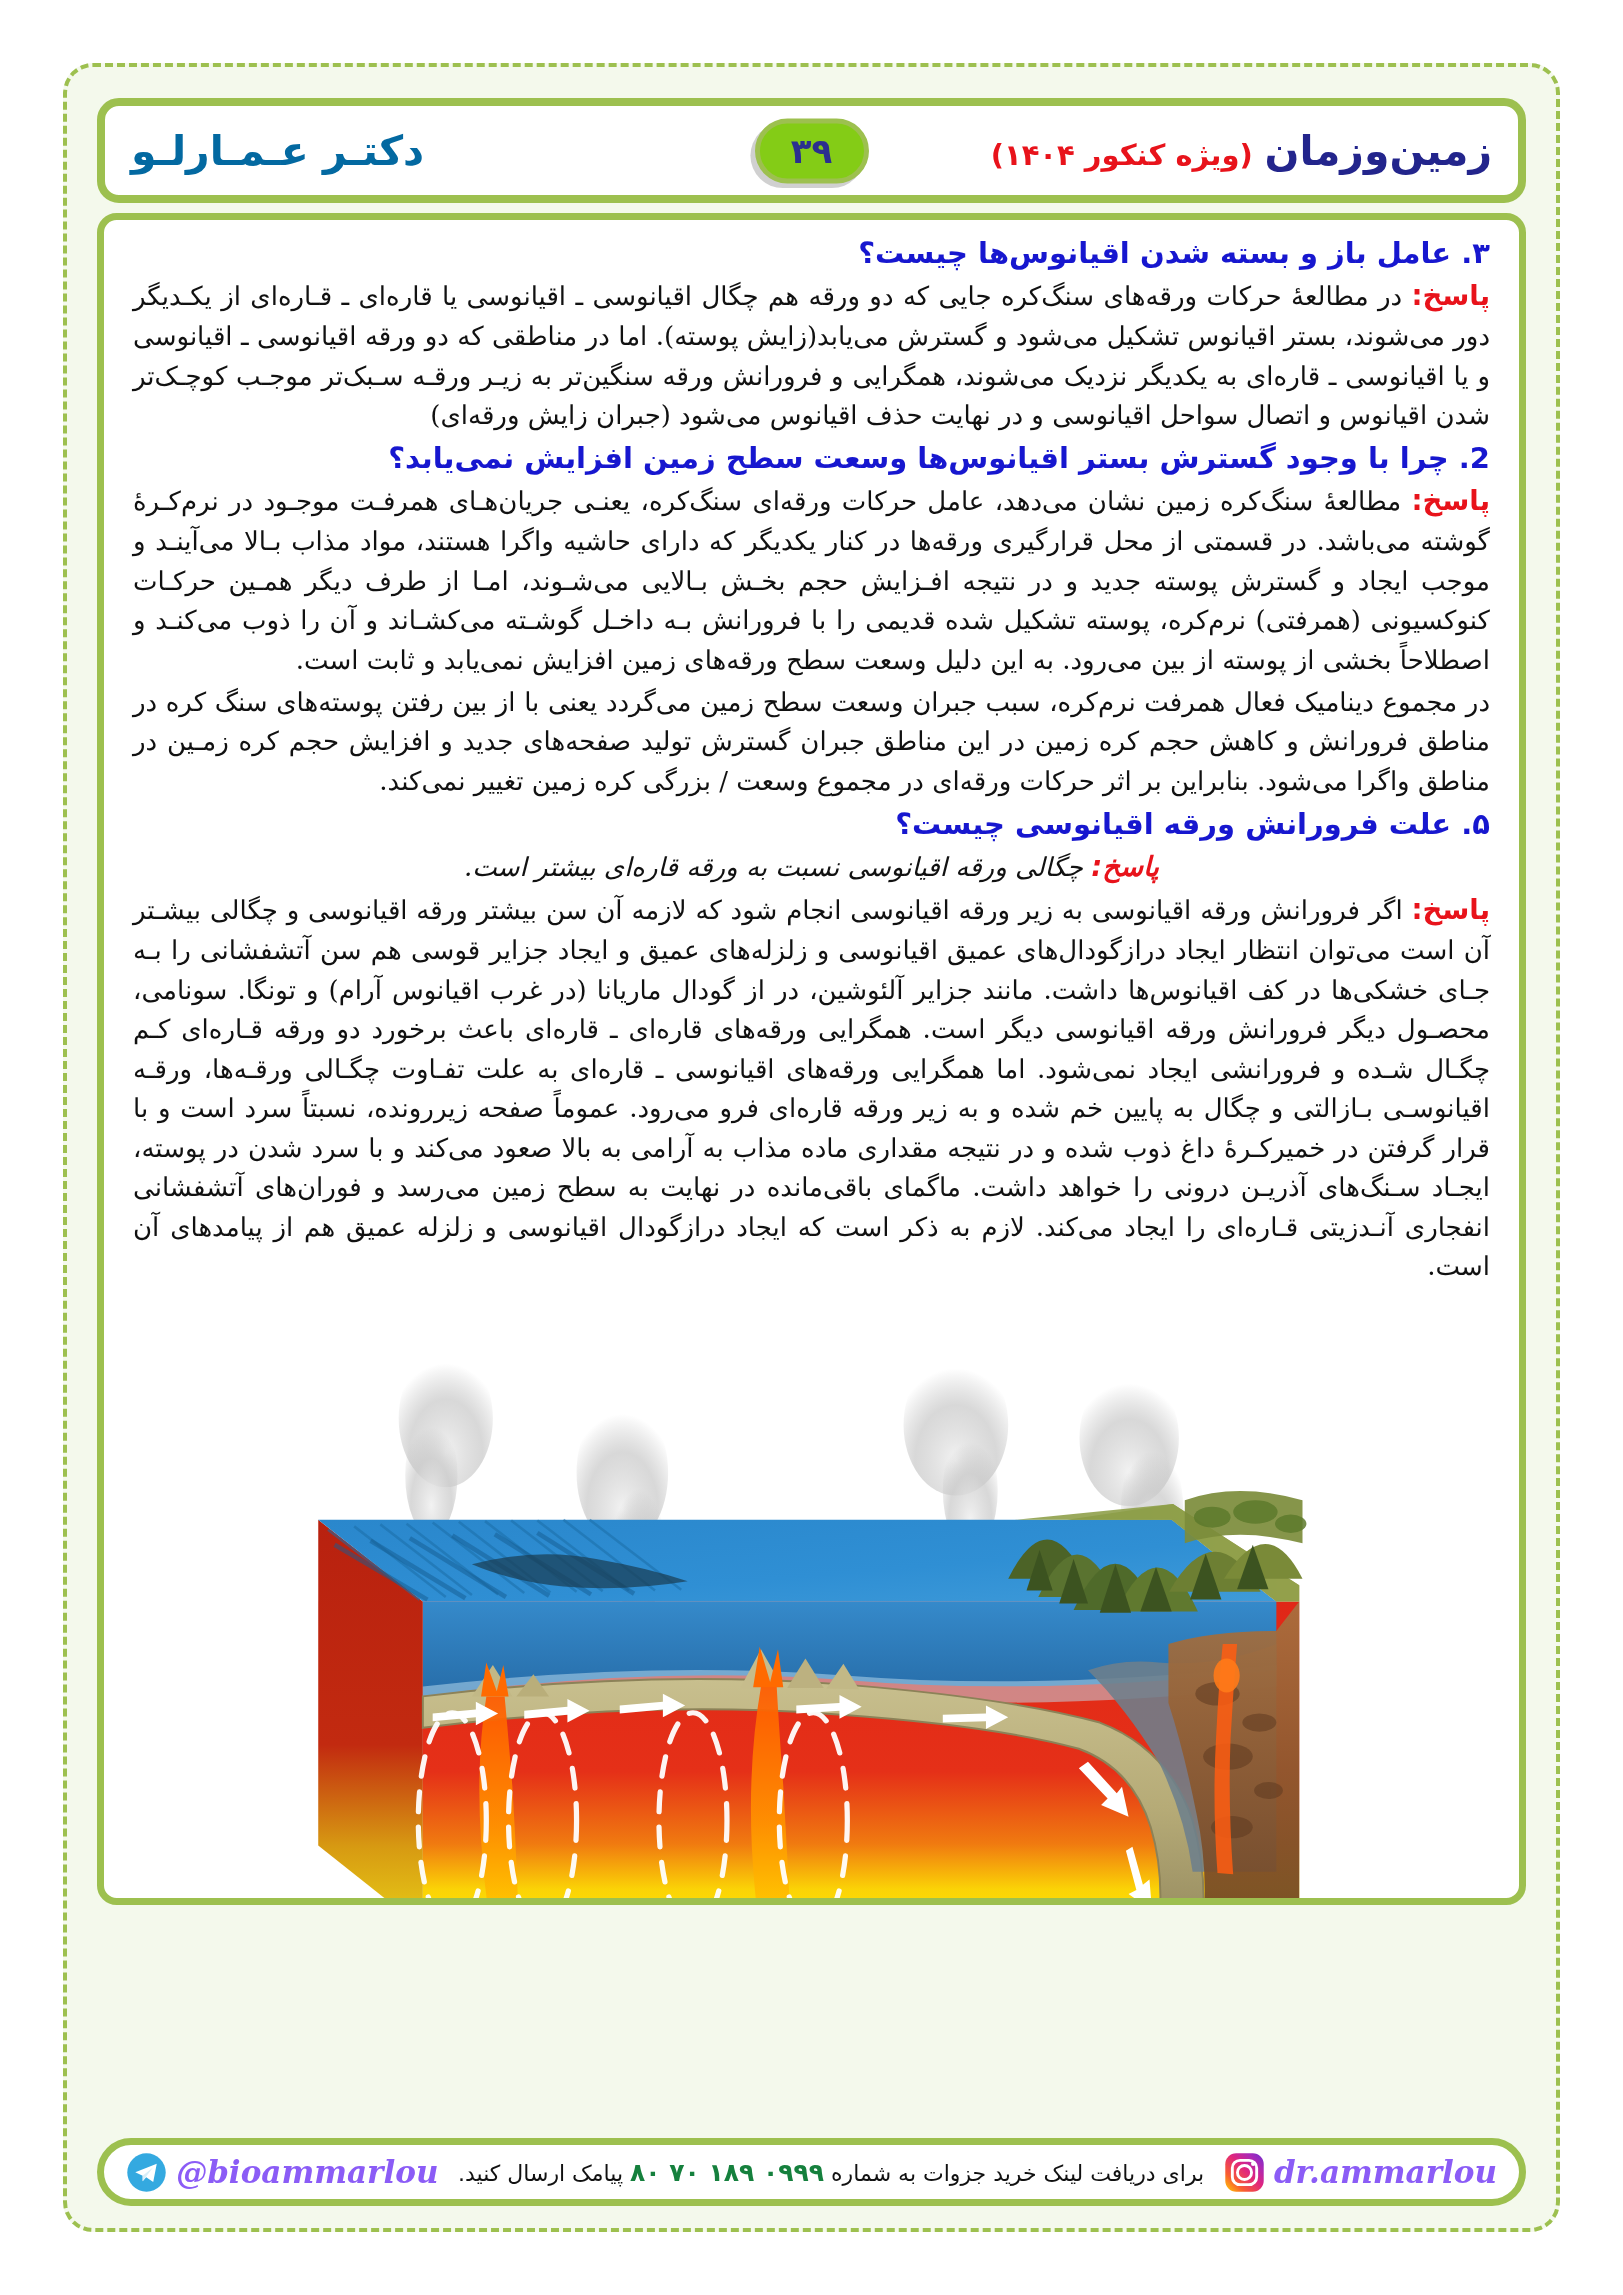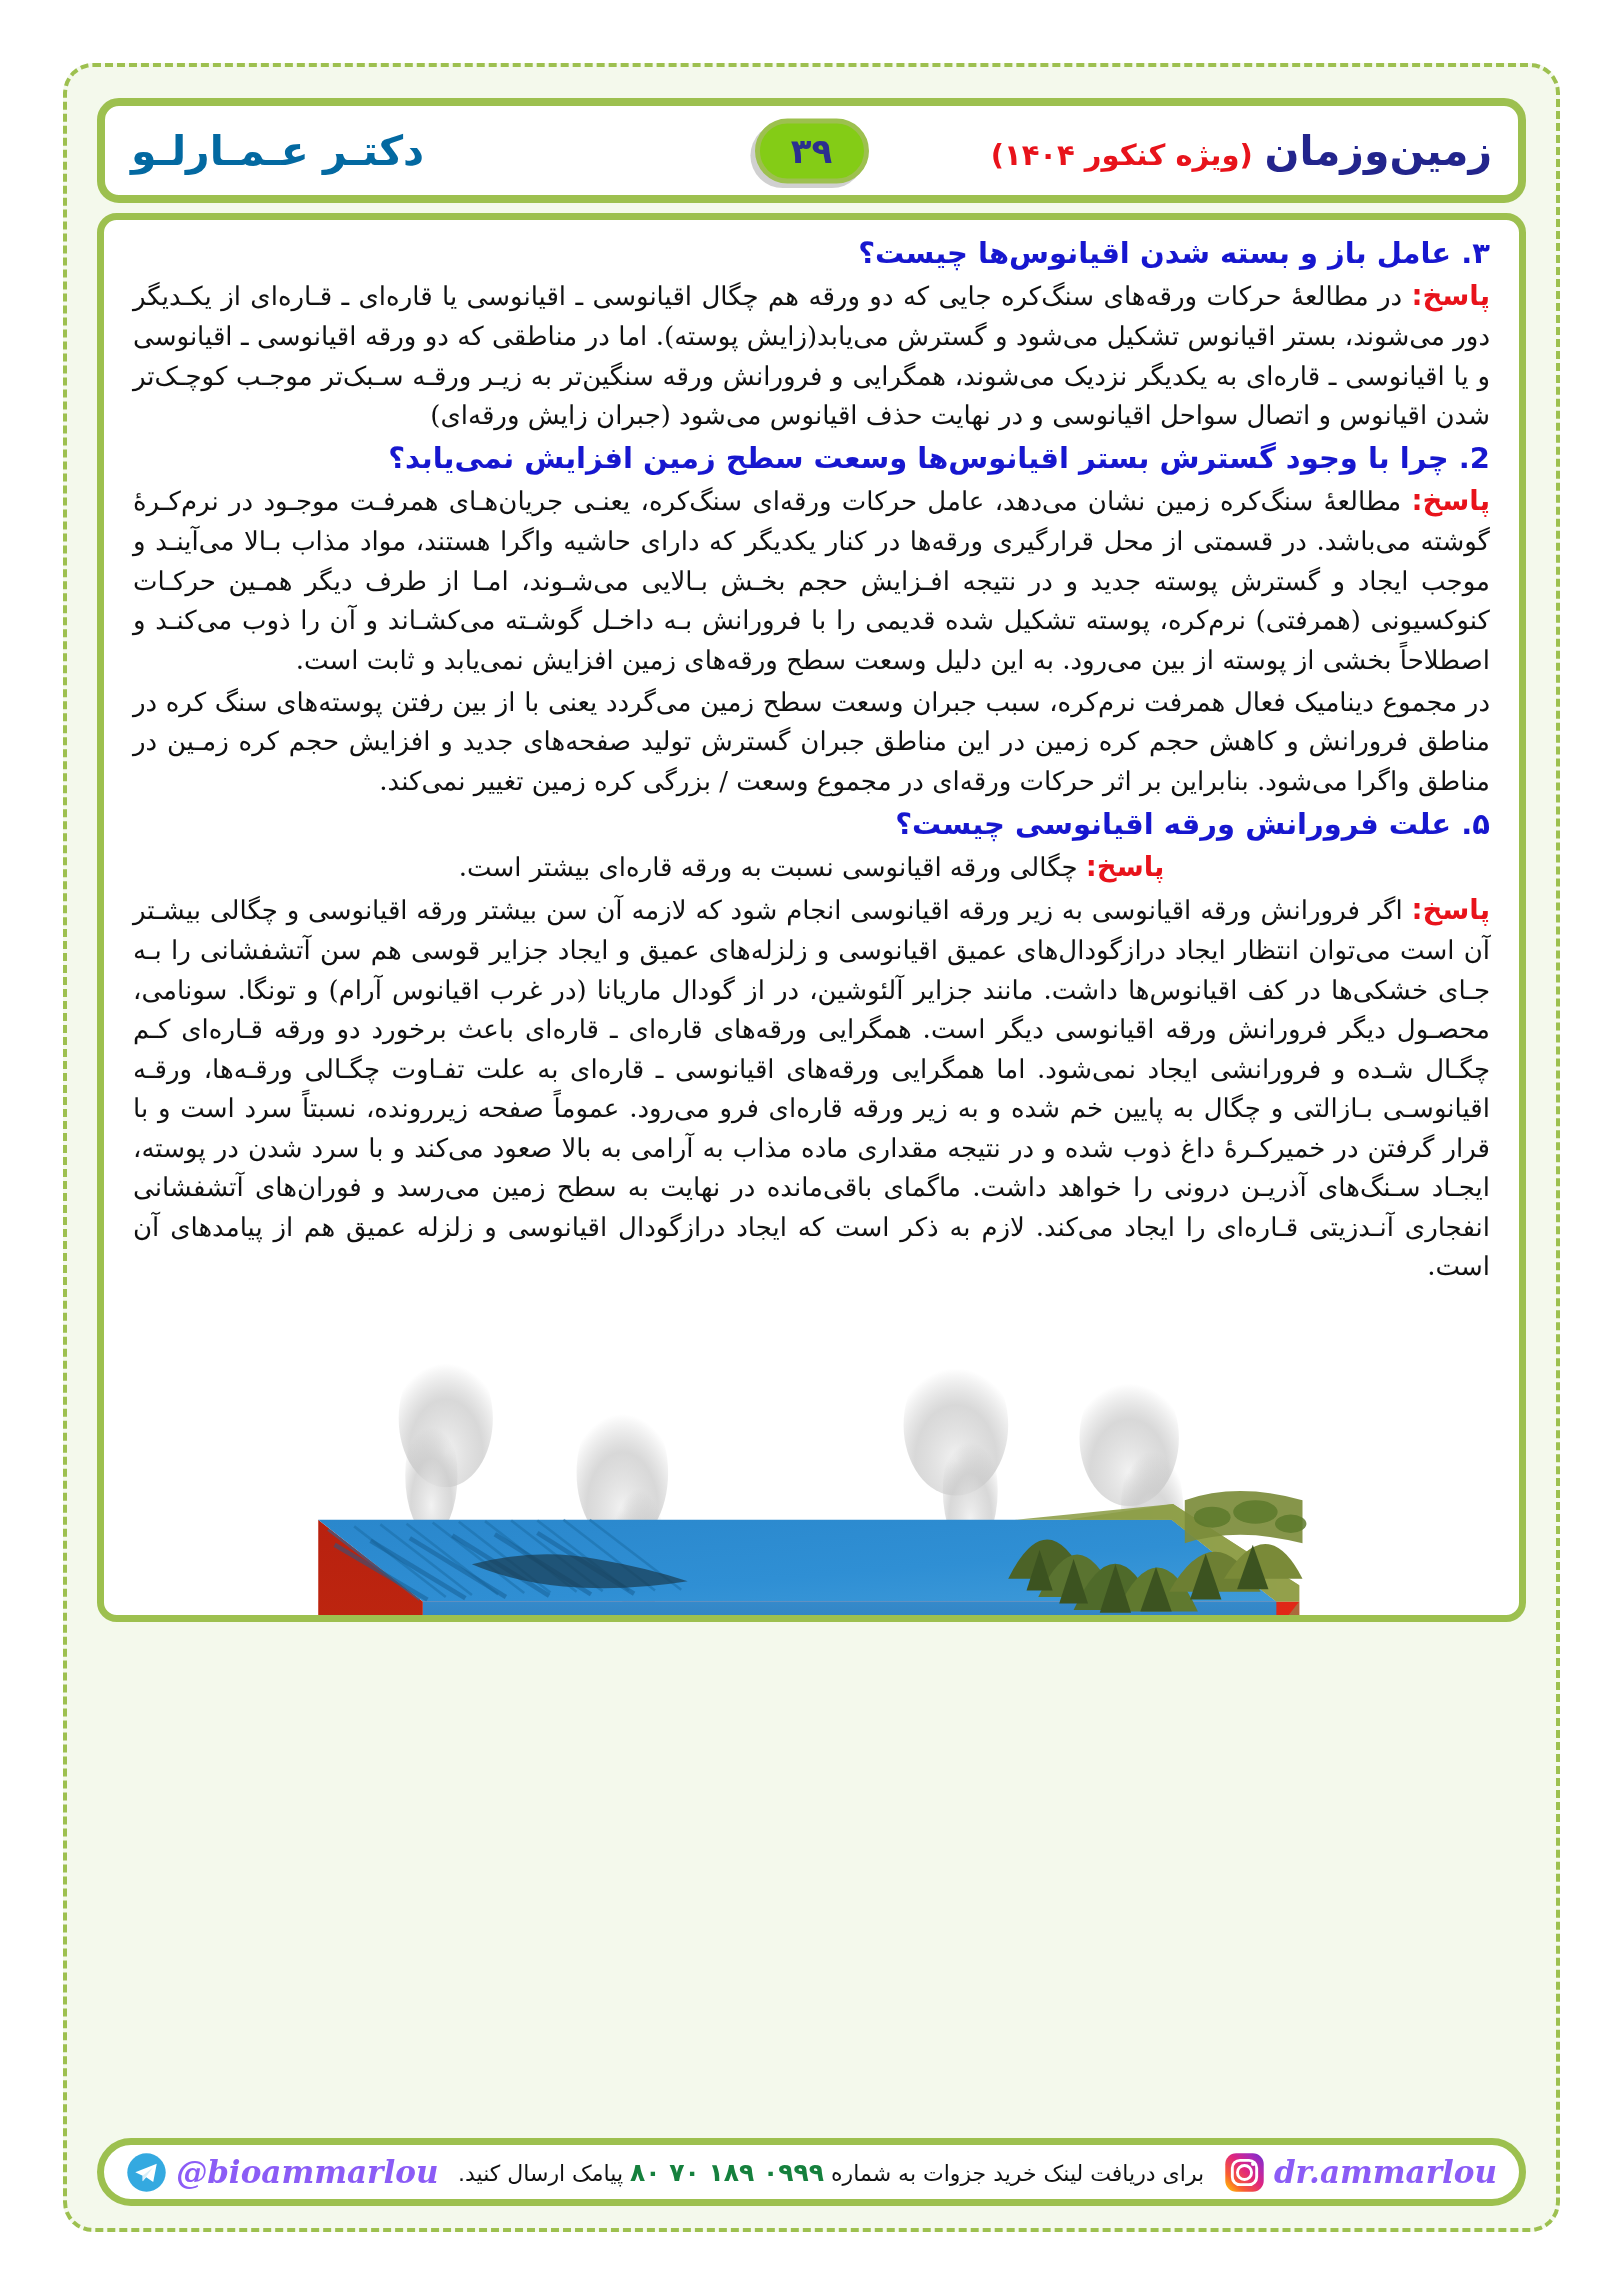--- a/index.html
+++ b/index.html
@@ -93,21 +93,21 @@
     font-weight: bold;
     color: #2b2f8f;
   }
 
   
   .content-box {
     position: absolute;
     left: 97px;
     top: 213px;
     width: 1429px;
-    height: 1409px;
+    height: 1692px;
     background: #ffffff;
     border: 7.2px solid #9dc04f;
     border-radius: 19.6px;
     padding: 10.5px 29px 13px 29px;
     overflow: hidden;
   }
 
   
   .q-head {
     font-size: 29px;
@@ -131,21 +131,21 @@
   }
   .para.cont { margin-top: 2.6px; }
 
   .ans-label {
     color: #e8131b;
     font-weight: bold;
     font-family: "DejaVu Sans", sans-serif;
     font-size: 27.5px;
   }
 
-  .para.center { text-align-last: center; }
+  .para.center { text-align-last: center; font-style: italic; }
 
   
   .figure-wrap {
     margin-top: 17px;
     width: 100%;
     display: flex;
     justify-content: center;
   }
   .figure {
     position: relative;

